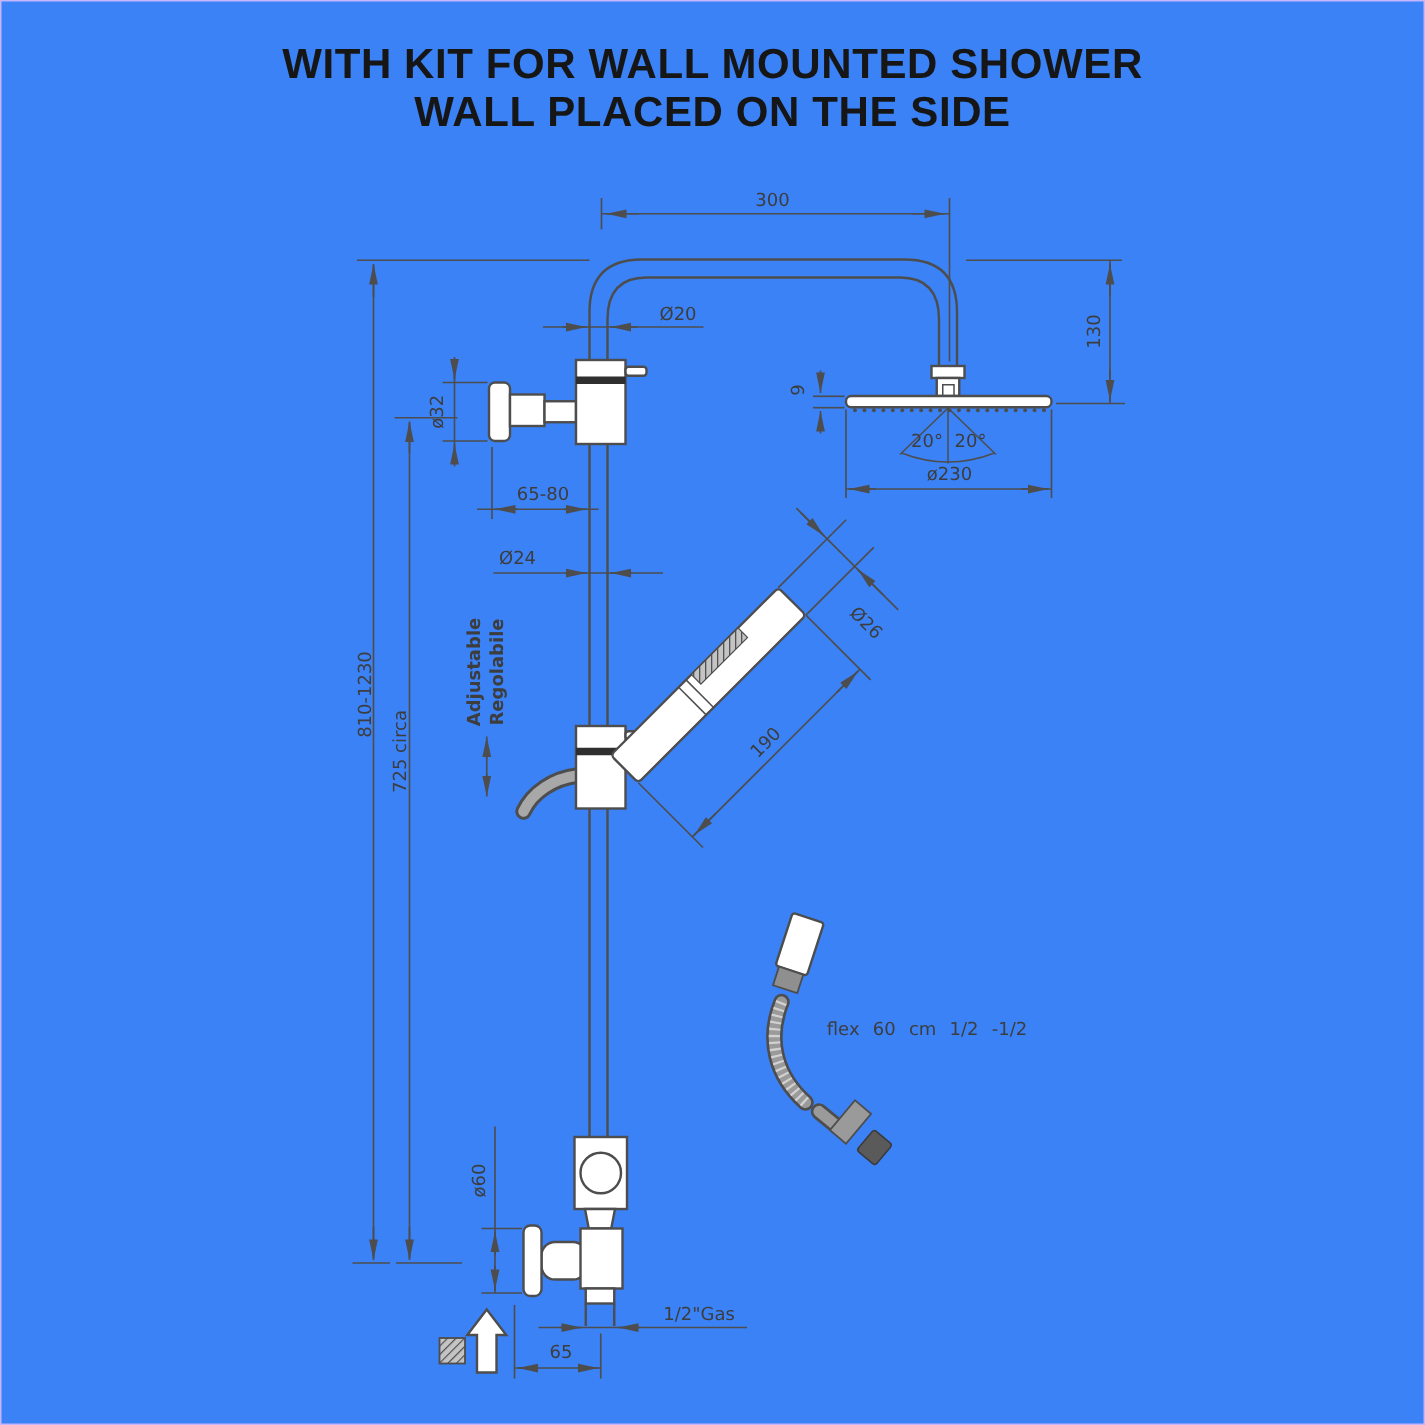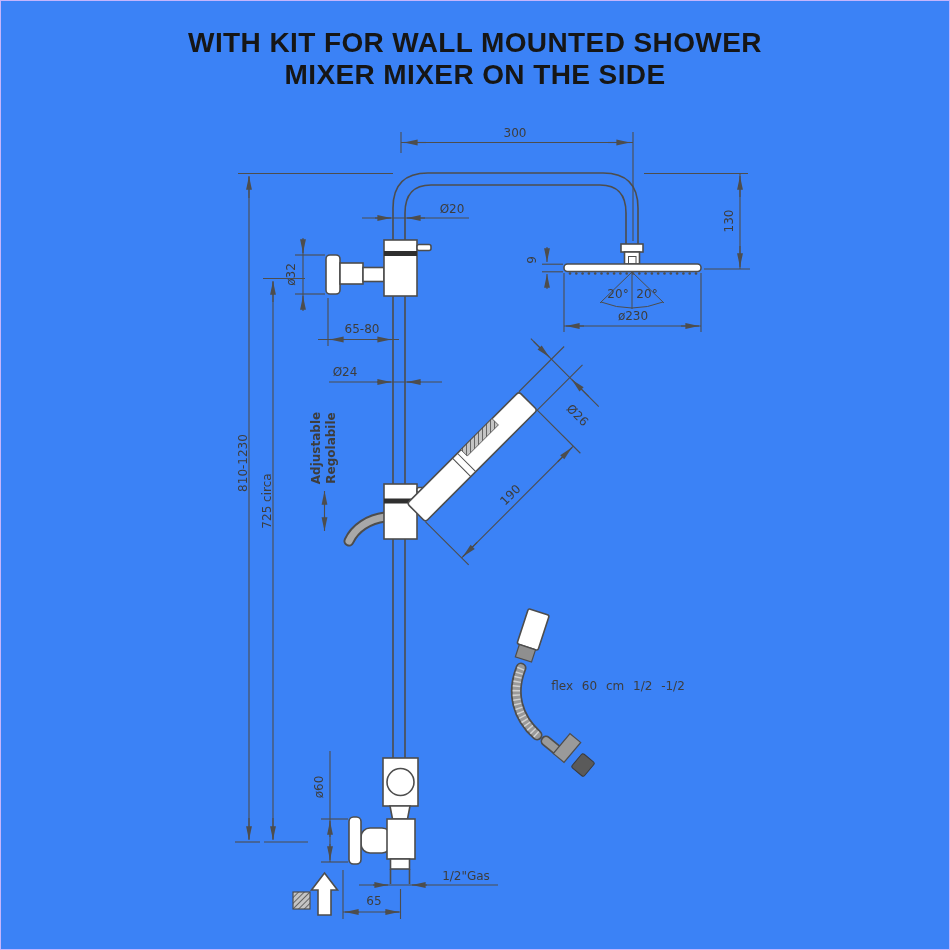--- a/index.html
+++ b/index.html
@@ -36,21 +36,21 @@
   .dot{fill:#4d4d4d;stroke:none;}
   .bold-lbl{font-weight:bold;}
 </style>
 </head>
 <body>
 
 <div class="canvas">
 
   <div class="title">
     <div>WITH KIT FOR WALL MOUNTED SHOWER</div>
-    <div>MIXER MIXER ON THE SIDE</div>
+    <div>WALL PLACED ON THE SIDE</div>
   </div>
 
   <svg width="950" height="950" viewBox="0 0 950 950">
     <defs>
       <marker id="arr" viewBox="0 0 12 6" refX="12" refY="3" markerWidth="14" markerHeight="8" orient="auto" markerUnits="userSpaceOnUse">
         <path d="M0.3,0.5 L12,3 L0.3,5.5 Z" fill="#4d4d4d"></path>
       </marker>
       <pattern id="hatch" width="4" height="4" patternUnits="userSpaceOnUse" patternTransform="rotate(45)">
         <rect width="4" height="4" fill="#c4c4c4"></rect>
         <line x1="0" y1="0" x2="0" y2="4" stroke="#4d4d4d" stroke-width="1.6"></line>

